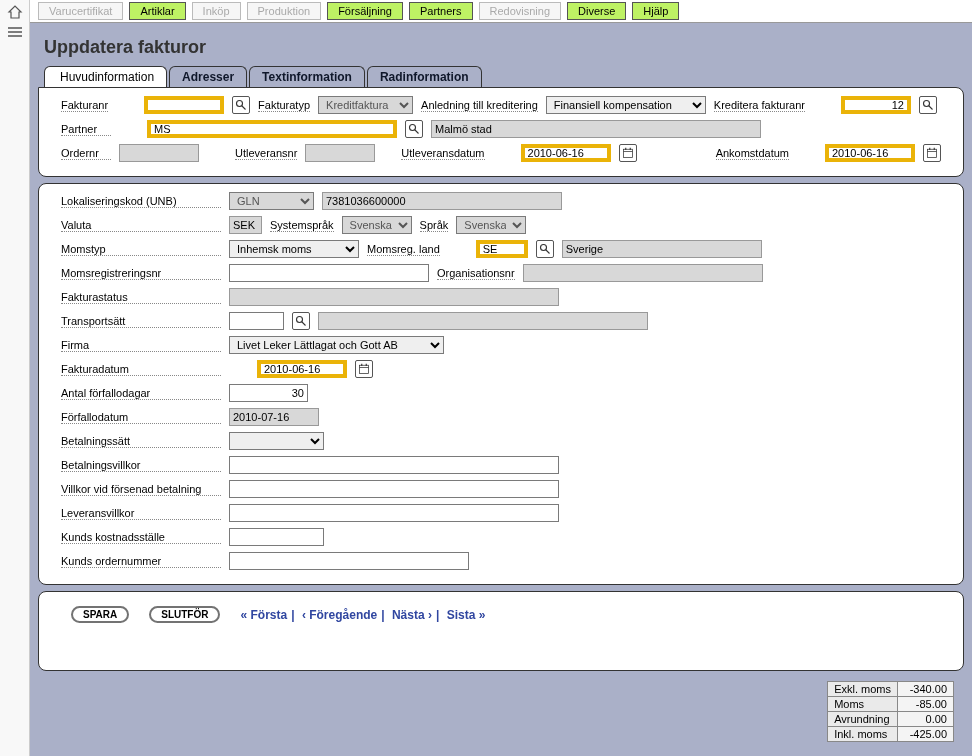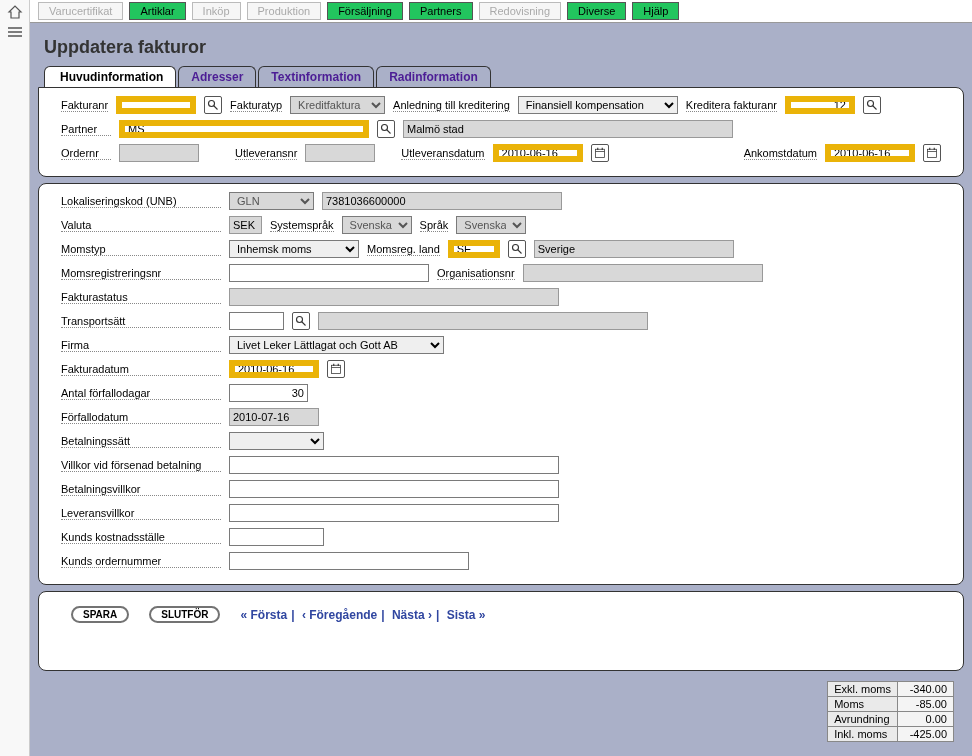--- a/index.html
+++ b/index.html
@@ -2,32 +2,32 @@
 <html><head>
 <meta charset="utf-8">
 <style>
 * { box-sizing: border-box; margin: 0; padding: 0; }
 body { font-family: Verdana, Arial, sans-serif; font-size: 11px; background: #aab0c8; color: #000; }
 .outer { width: 972px; height: 756px; display: flex; background: #fff; }
 .sidebar { width: 30px; background: #f8f8f8; border-right: 1px solid #ccc; padding: 4px 2px; display: flex; flex-direction: column; align-items: center; gap: 4px; }
 .sidebar svg { cursor: pointer; }
 .main { flex: 1; background: #aab0c8; display: flex; flex-direction: column; }
 .topbar { background: #fff; border-bottom: 1px solid #999; padding: 2px 8px; display: flex; gap: 6px; }
-.tab-btn { border: 1px solid #555; background: #22c55e; padding: 2px 10px; font-size: 11px; cursor: pointer; font-family: inherit; }
+.tab-btn { border: 1px solid #555; background: #bef264; padding: 2px 10px; font-size: 11px; cursor: pointer; font-family: inherit; }
 .tab-btn.disabled { color: #aaa; border-color: #bbb; background: #f6f6f6; cursor: default; }
 .page-title { font-size: 18px; font-weight: bold; color: #333; padding: 14px 14px 8px; }
 .tabrow { display: flex; align-items: flex-end; padding: 0 14px; gap: 0; }
-.subtab { border: 1px solid #333; border-bottom: none; border-radius: 6px 6px 0 0; padding: 3px 12px; font-size: 12px; background: #aab0c8; color: #4c1d95; cursor: pointer; margin-right: 2px; font-weight: bold; }
-.subtab.active { background: #fff; color: #000; font-weight: bold; padding-left: 15px; }
+.subtab { border: 1px solid #333; border-bottom: none; border-radius: 6px 6px 0 0; padding: 3px 12px; font-size: 12px; background: #aab0c8; color: #0f172a; cursor: pointer; margin-right: 2px; font-weight: bold; }
+.subtab.active { background: #fff; color: #000; font-weight: normal; padding-left: 15px; }
 .panel { background: #fff; border: 1px solid #333; border-radius: 8px; margin: 0 8px 6px; padding: 8px 22px; }
 .panel.top { border-top-left-radius: 0; }
 .row { display: flex; align-items: center; gap: 8px; margin-bottom: 6px; flex-wrap: wrap; }
 .lbl { font-size: 11px; color: #000; border-bottom: 1px dotted #888; cursor: help; white-space: nowrap; }
 input[type=text], select { font-family: inherit; font-size: 11px; padding: 1px 3px; border: 1px solid #7a7a7a; height: 18px; }
-input[type=text].blue { border: 6px solid #eab308; }
+input[type=text].blue { border: 4px solid #eab308; margin-left: 28px; }
 input[type=text].ro { background: #d8d8d8; border: 1px solid #999; }
 select.ro { background: #d8d8d8; color: #555; }
 .iconbtn { width: 18px; height: 18px; border: 1px solid #555; background: #fff; cursor: pointer; display: inline-flex; align-items: center; justify-content: center; border-radius: 2px; padding: 0; }
 .iconbtn svg { width: 12px; height: 12px; }
 .footer { display: flex; align-items: center; gap: 20px; padding: 6px 10px; }
 .pillbtn { border: 2px solid #737373; border-radius: 10px; background: #fff; padding: 1px 10px; font-size: 10px; font-weight: bold; cursor: pointer; font-family: inherit; }
 .navlinks { color: #3046a0; font-size: 12px; }
 .navlinks span { cursor: pointer; font-weight: bold; }
 .navlinks .sep { color: #3046a0; margin: 0 4px; font-weight: bold; }
 .totals { position: absolute; right: 18px; bottom: 14px; border-collapse: collapse; }
@@ -207,25 +207,25 @@
       </div>
       <div class="row">
         <label class="lbl wlbl">Förfallodatum</label>
         <input type="text" class="ro" style="width: 90px;" value="2010-07-16">
       </div>
       <div class="row">
         <label class="lbl wlbl">Betalningssätt</label>
         <select style="width:95px"><option></option></select>
       </div>
       <div class="row">
+        <label class="lbl wlbl">Betalningsvillkor</label>
+        <input type="text" style="width: 330px;" value="">
+      </div>
+      <div class="row">
         <label class="lbl wlbl">Villkor vid försenad betalning</label>
-        <input type="text" style="width: 330px;" value="">
-      </div>
-      <div class="row">
-        <label class="lbl wlbl">Betalningsvillkor</label>
         <input type="text" style="width: 330px;" value="">
       </div>
       <div class="row">
         <label class="lbl wlbl">Leveransvillkor</label>
         <input type="text" style="width: 330px;" value="">
       </div>
       <div class="row">
         <label class="lbl wlbl">Kunds kostnadsställe</label>
         <input type="text" style="width: 95px;" value="">
       </div>

